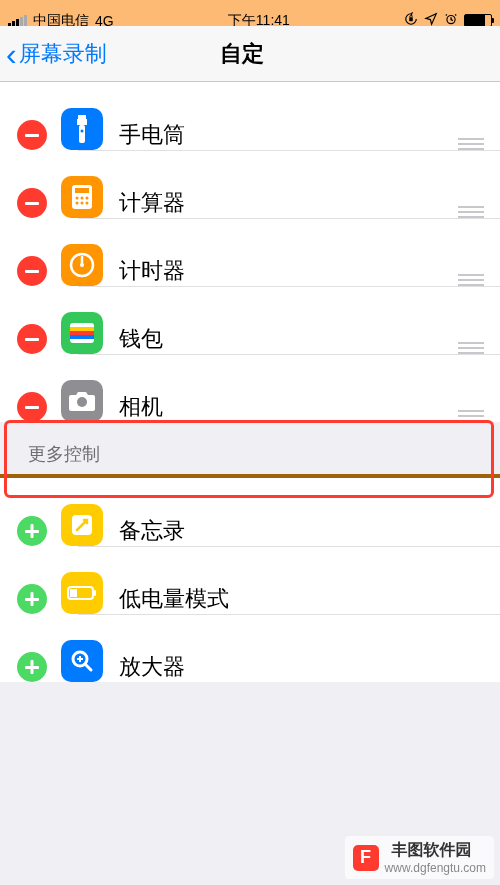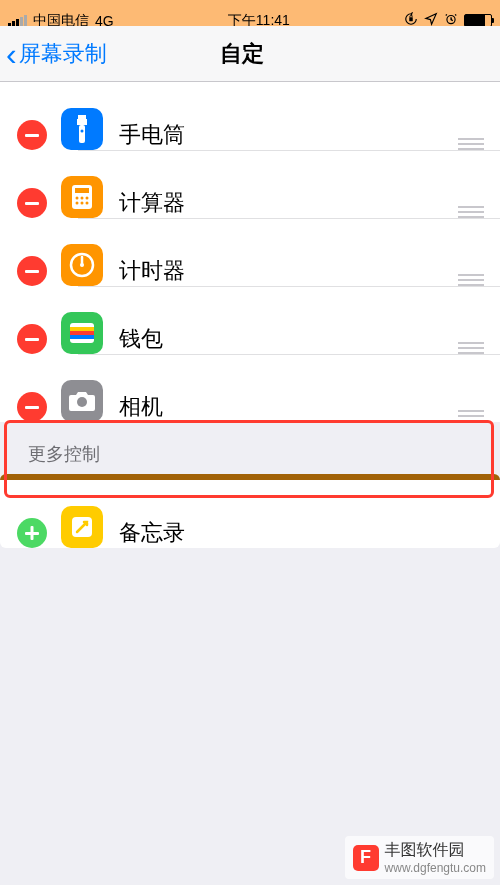--- a/index.html
+++ b/index.html
@@ -109,30 +109,30 @@
     border: 3px solid #ff3b30;
     border-radius: 6px;
     left: 4px; right: 6px; top: 420px; height: 78px;
     pointer-events: none;
   }
 
   .section-header {
     font-size: 18px; color: #6d6d72;
     padding: 20px 28px 8px;
   }
-  .more-list { background: #fff; border-top: 6px solid #a16207; border-radius: 6px; }
+  .more-list { background: #fff; border-top: 4px solid #a16207; }
 
   .watermark {
     position: absolute; right: 6px; bottom: 6px;
     display: flex; align-items: center; gap: 6px;
     background: rgba(255,255,255,0.7);
     padding: 4px 8px; border-radius: 4px;
     font-size: 14px; color: #666;
   }
-  .watermark .wm-top { font-size: 16px; font-weight: 400; color: #333; }
+  .watermark .wm-top { font-size: 16px; font-weight: 700; color: #333; margin-left: 7px; }
   .watermark .wm-bot { font-size: 12px; color: #888; }
   .wm-logo {
     width: 26px; height: 26px; border-radius: 5px; background: #ff3b30;
     display:flex; align-items:center; justify-content:center;
     color:#fff; font-weight:bold; font-size:18px;
   }
 
   
   .ic-flash { background: #007aff; }
   .ic-timer { background: #ff9500; }
@@ -312,21 +312,47 @@
       </div>
     <div class="app-icon ic-notes">
       <svg width="26" height="26" viewBox="0 0 26 26">
           <rect x="3" y="3" width="20" height="20" rx="4" fill="#fff"></rect>
           <path d="M8 18 L18 8 M15 8h3v3" stroke="#ffcc00" stroke-width="2.5" fill="none" stroke-linecap="round"></path>
         </svg>
     </div>
     <div class="row-label">备忘录</div>
   </div>
 
-
+  <div class="row">
+    <div class="plus-btn">
+        <span></span>
+      </div>
+    <div class="app-icon ic-lowpwr">
+      <svg width="32" height="18" viewBox="0 0 32 18">
+          <rect x="2" y="3" width="25" height="12" rx="3" fill="none" stroke="#fff" stroke-width="2"></rect>
+          <rect x="4" y="5" width="7" height="8" fill="#fff"></rect>
+          <rect x="28" y="6" width="2" height="6" rx="1" fill="#fff"></rect>
+        </svg>
+    </div>
+    <div class="row-label">低电量模式</div>
+  </div>
+
+  <div class="row">
+    <div class="plus-btn">
+        <span></span>
+      </div>
+    <div class="app-icon ic-mag">
+      <svg width="26" height="26" viewBox="0 0 26 26">
+          <circle cx="11" cy="11" r="7" fill="none" stroke="#fff" stroke-width="3"></circle>
+          <path d="M16 16l6 6" stroke="#fff" stroke-width="3" stroke-linecap="round"></path>
+          <path d="M8 11h6M11 8v6" stroke="#fff" stroke-width="2"></path>
+        </svg>
+    </div>
+    <div class="row-label">放大器</div>
+  </div>
 
 
 </div>
 
 <div class="watermark">
   <div class="wm-logo">F</div>
   <div>
     <div class="wm-top">丰图软件园</div>
     <div class="wm-bot">www.dgfengtu.com</div>
   </div>

